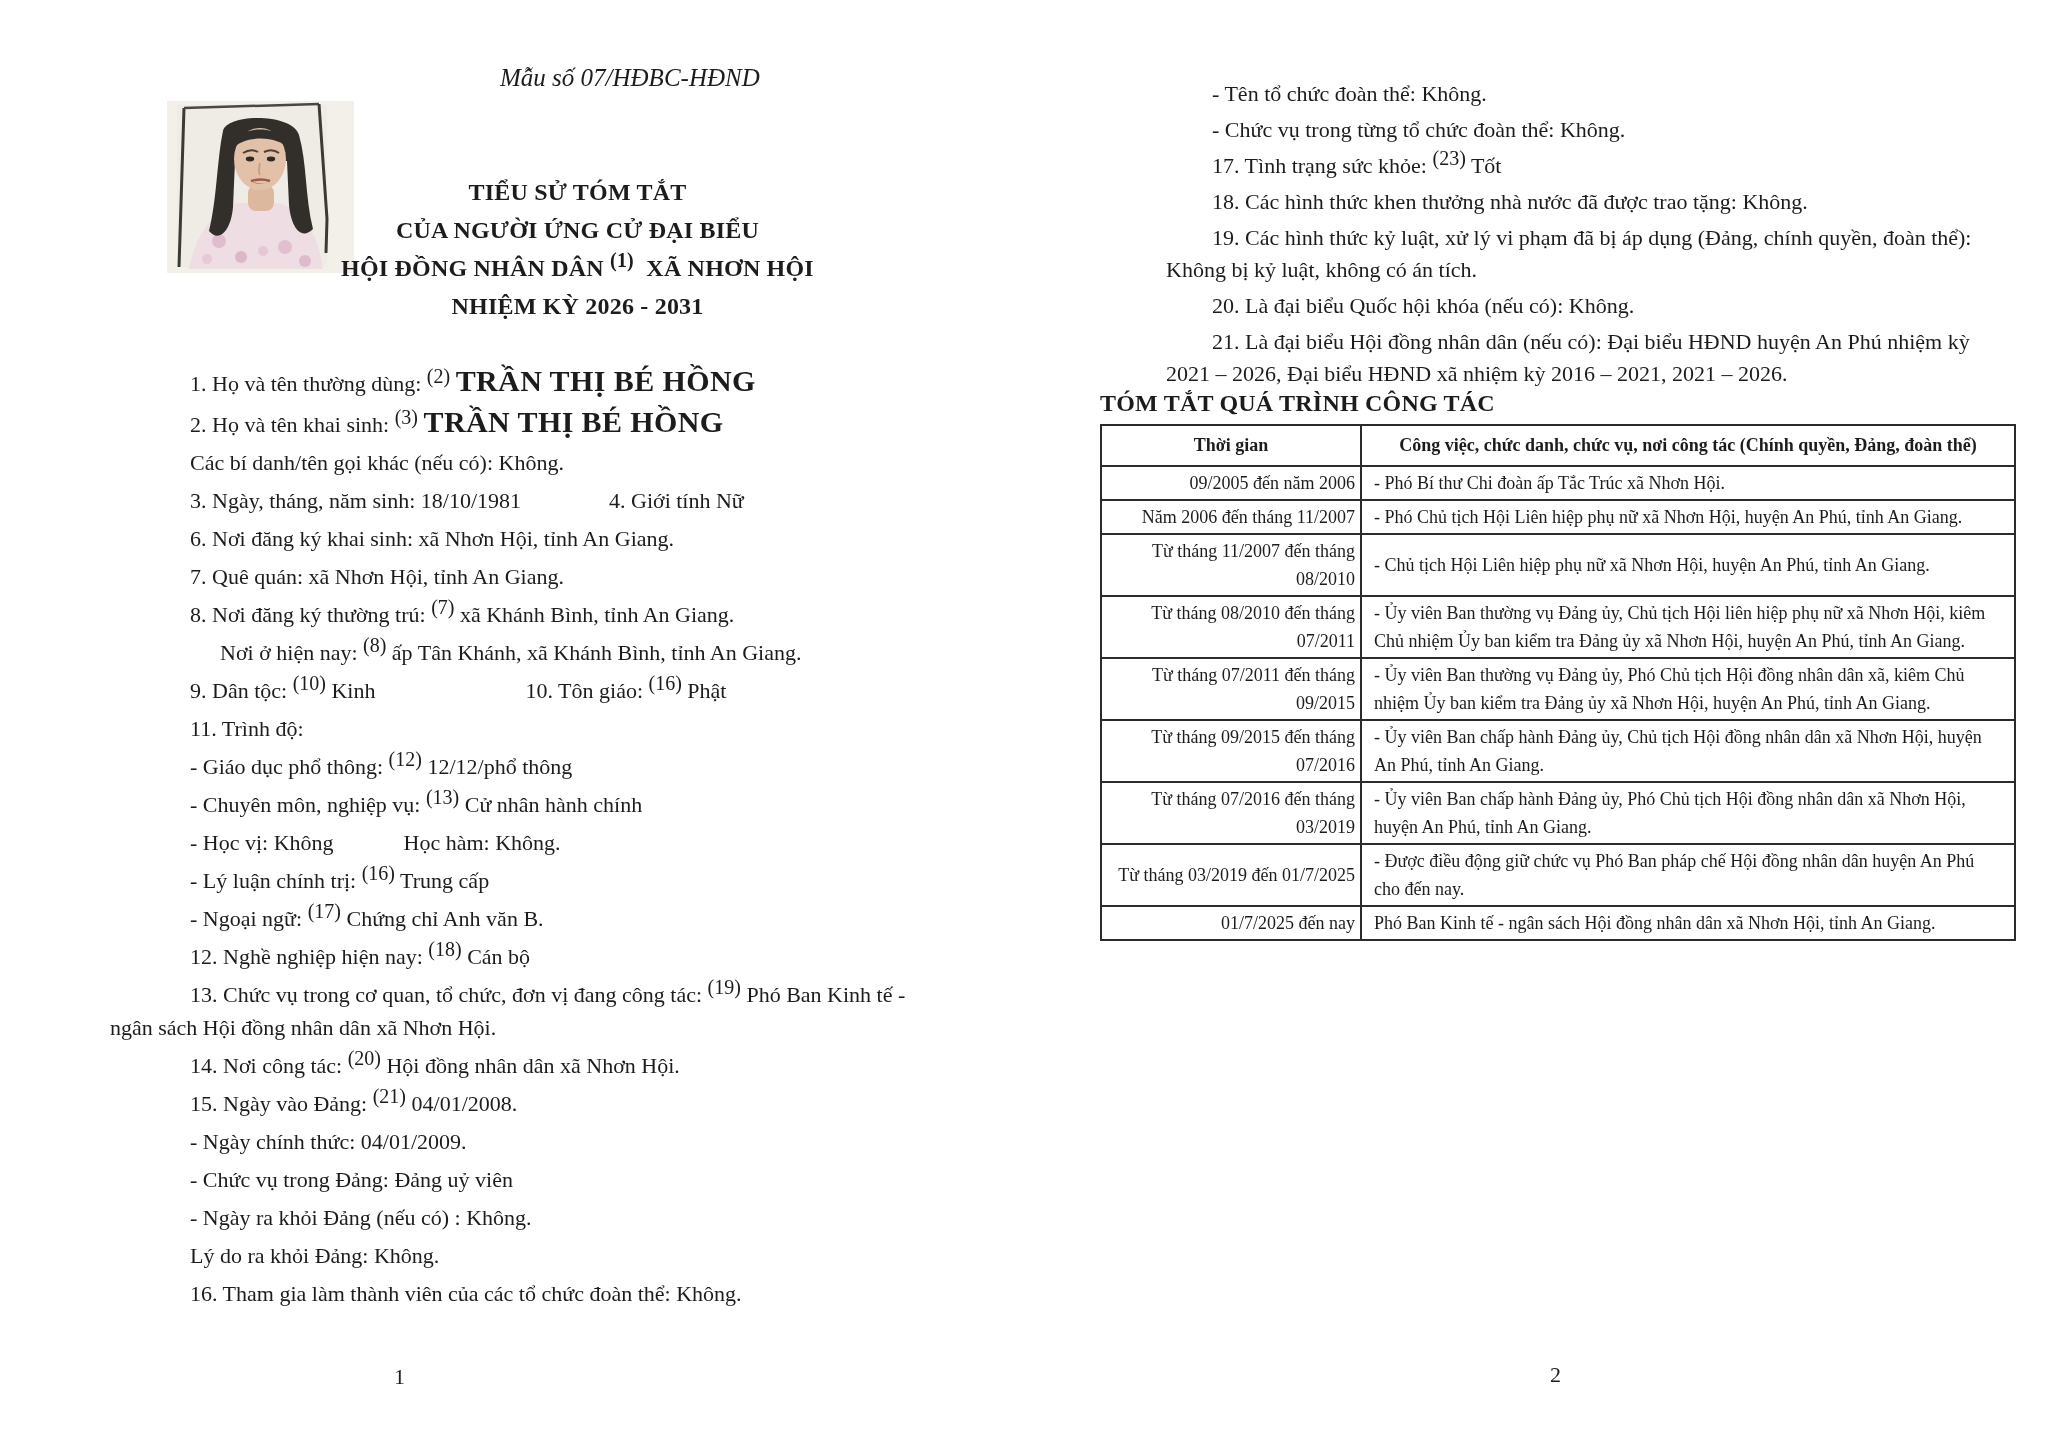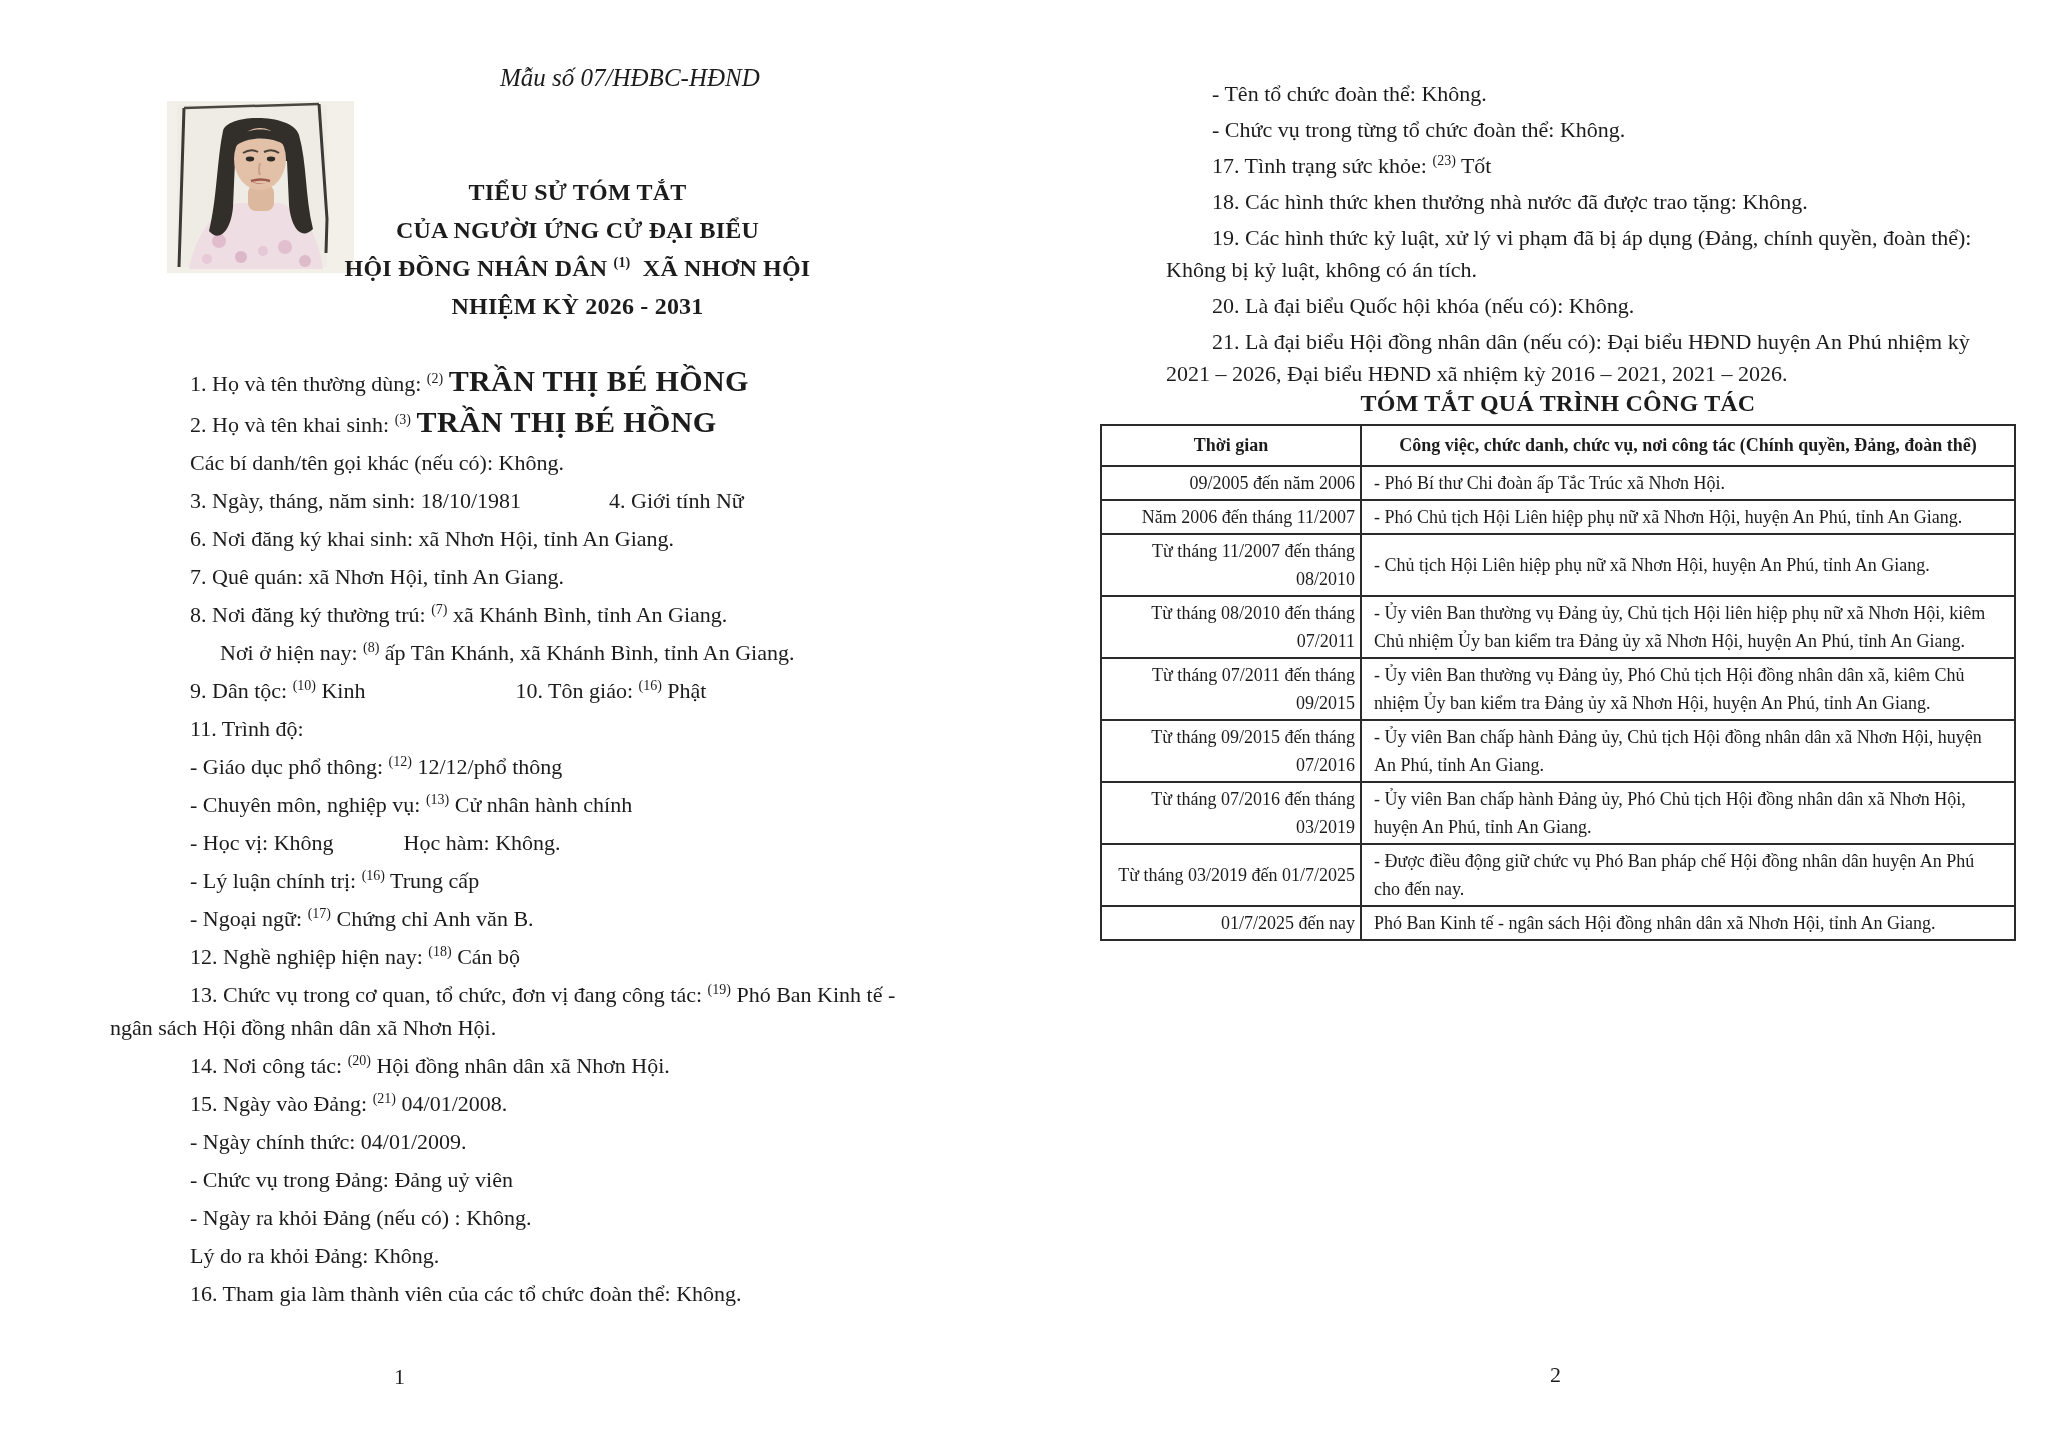--- a/index.html
+++ b/index.html
@@ -19,29 +19,29 @@
     position:absolute;left:295px;top:172px;width:565px;text-align:center;
     font-weight:bold;font-size:24px;line-height:34px;letter-spacing:.2px;
   }
   .body-col{position:absolute;font-size:22px;}
   #p1-body{left:110px;top:360px;width:832px;}
   #p2-body{left:1166px;top:74px;width:828px;}
   .para{line-height:33px;margin:4px 0 5px 0;text-indent:80px;}
   #p2-body .para{line-height:32px;margin-bottom:4px;text-indent:46px;}
   .para.tline{text-indent:0;}
   .para.indent2{text-indent:110px;}
-  .sup{vertical-align:super;font-size:14px;line-height:0;}
+  .sup{vertical-align:super;font-size:20px;line-height:0;}
   .b{font-weight:bold;font-size:30px;letter-spacing:.4px;}
   .gap{display:inline-block;height:2px;}
   .page-num{position:absolute;font-size:22px;}
   #p1-num{left:394px;top:1364px;}
   #p2-num{left:1550px;top:1362px;}
   
   .tbl-title{
-    position:absolute;left:1100px;top:390px;width:916px;text-align:center;
+    position:absolute;left:1100px;top:390px;width:916px;text-align:left;
     font-weight:bold;font-size:24px;letter-spacing:.2px;
   }
   table.work{
     position:absolute;left:1100px;top:424px;width:916px;
     border-collapse:collapse;font-size:18px;table-layout:fixed;
   }
   table.work th,table.work td{
     border:2px solid #2b2b2b;vertical-align:middle;
   }
   table.work th{font-weight:bold;text-align:center;line-height:31px;padding:4px 10px;}

